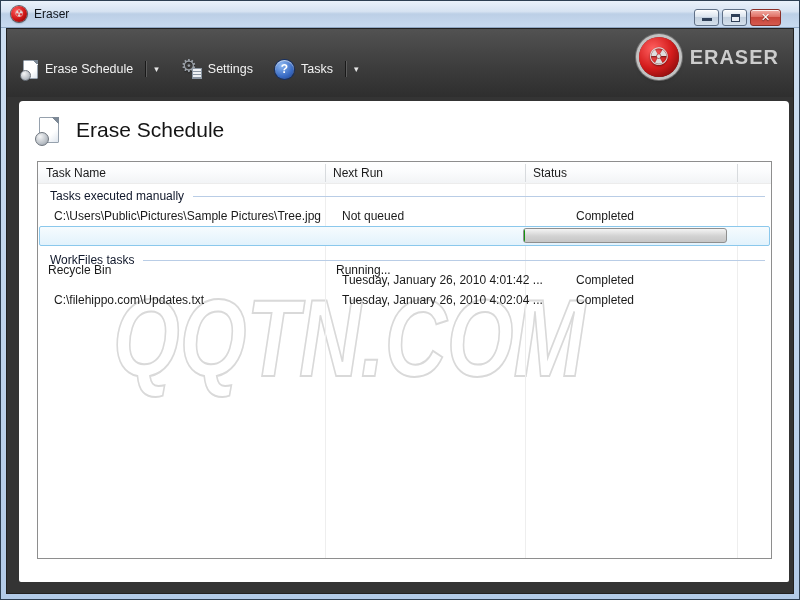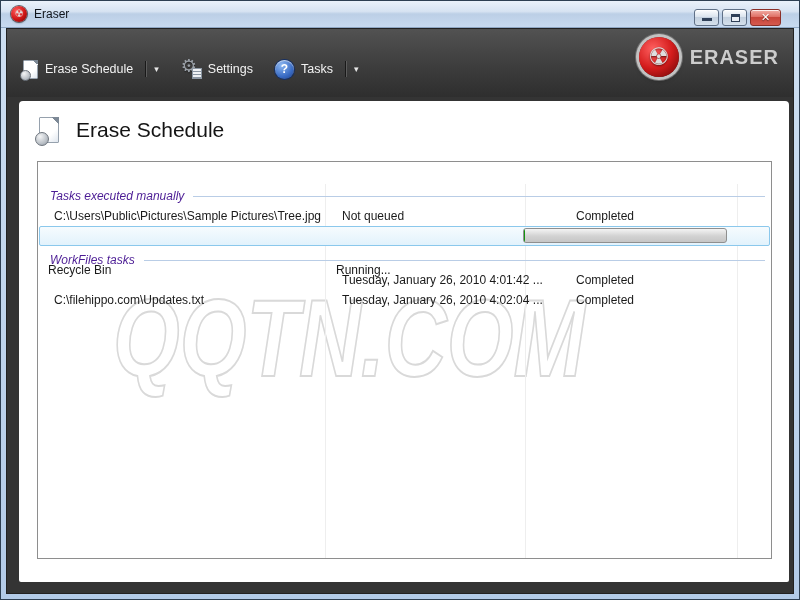--- a/index.html
+++ b/index.html
@@ -135,21 +135,21 @@
   .th { position:absolute; top:0; height:22px; line-height:22px; padding-left:8px; color:#1a1a1a; }
   .th1 { left:0; width:287px; }
   .th2 { left:287px; width:200px; }
   .th3 { left:487px; width:212px; }
   .th4 { left:699px; width:34px; }
   .hsep { position:absolute; top:2px; height:18px; width:1px; background:#d8dbde; }
   .vsep { position:absolute; top:22px; bottom:0; width:1px; background:#eeeeee; }
 
   .tbody { position:absolute; top:22px; left:0; right:0; bottom:0; }
   .group-row { position:absolute; left:0; right:0; height:20px; display:flex; align-items:center; padding-left:12px; }
-  .group-label { color:#4c1d95; line-height:20px; white-space:nowrap;font-style:italic; }
+  .group-label { color:#0f172a; line-height:20px; white-space:nowrap; }
   .group-line { flex:1; height:1px; background:#b9cde6; margin:0 6px 0 9px; }
 
   .row { position:absolute; left:8px; right:0; height:20px; }
   .cell { position:absolute; top:0; height:20px; line-height:20px; white-space:nowrap; }
   .c1 { left:8px; }  .c2 { left:296px; }  .c3 { left:494px;margin-left:36px; }
 
   .row.selected {
     left:1px; right:1px;
     background:linear-gradient(#f6fbfe,#e2f2fc);
     border:1px solid #8bc8ec; border-radius:2px;
@@ -229,20 +229,29 @@
       </div>
 
       <div class="watermark">QQTN.COM</div>
 
       <div class="table">
 
         <div class="vsep" style="left:287px"></div>
         <div class="vsep" style="left:487px"></div>
         <div class="vsep" style="left:699px"></div>
 
+        <div class="thead">
+          <div class="th th1">Task Name</div>
+          <div class="th th2">Next Run</div>
+          <div class="th th3">Status</div>
+          <div class="th th4"></div>
+          <span class="hsep" style="left:287px"></span>
+          <span class="hsep" style="left:487px"></span>
+          <span class="hsep" style="left:699px"></span>
+        </div>
 
         <div class="tbody">
 
           <div class="group-row" style="top:2px">
             <span class="group-label">Tasks executed manually</span>
             <span class="group-line"></span>
           </div>
 
           <div class="row" style="top:22px">
             <span class="cell c1">C:\Users\Public\Pictures\Sample Pictures\Tree.jpg</span>

